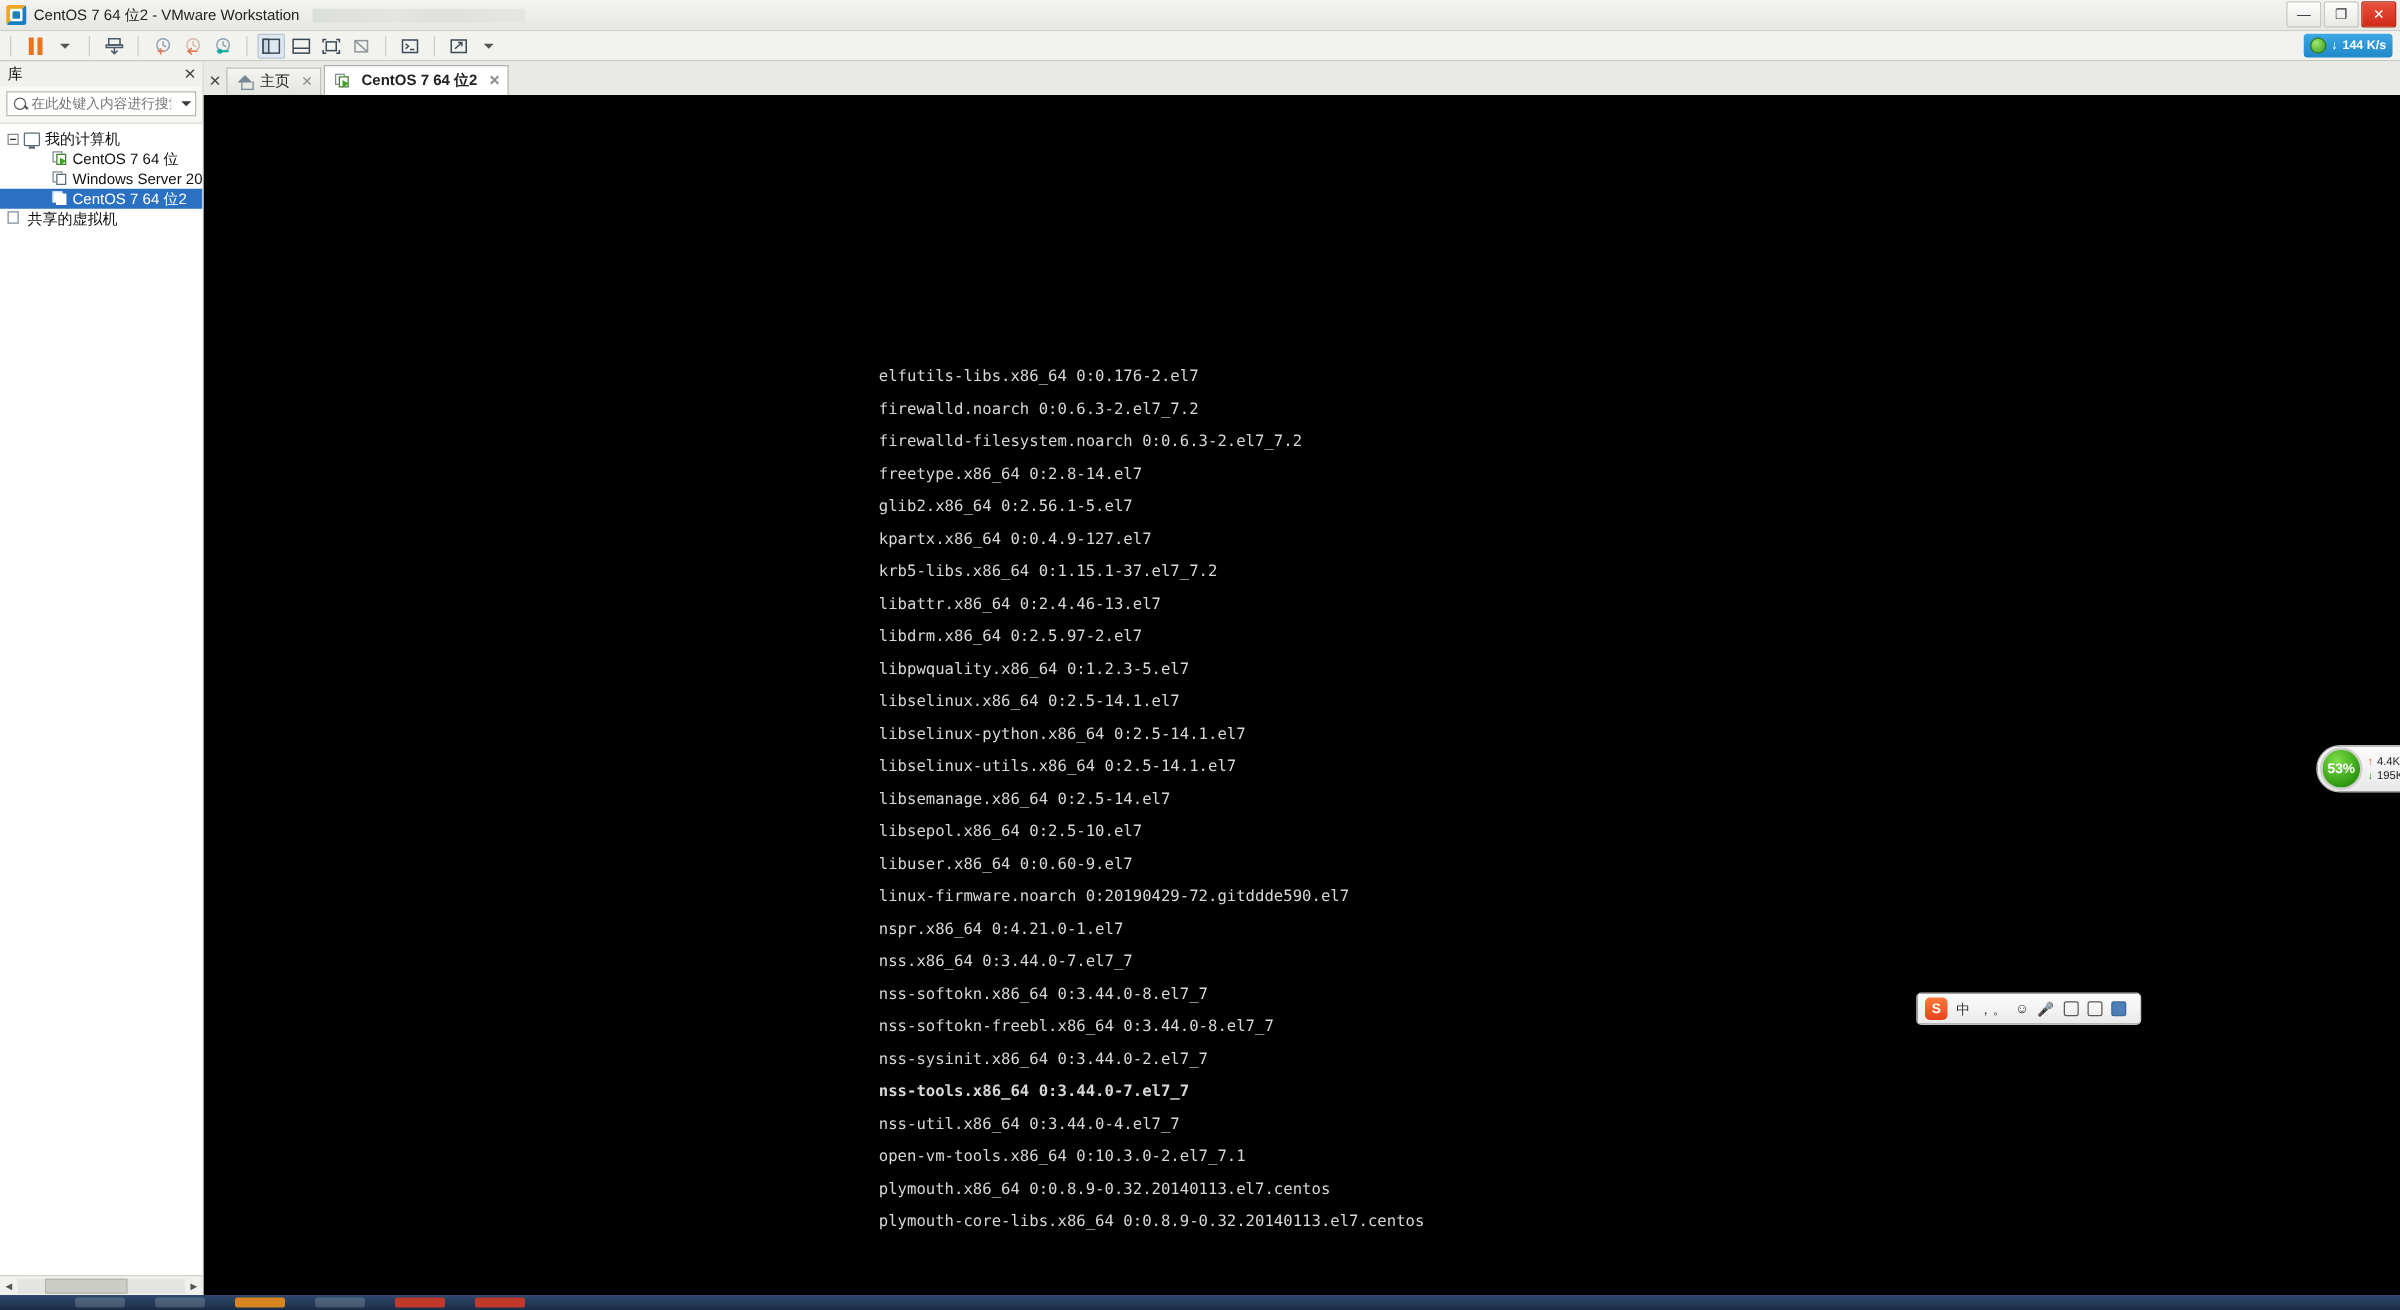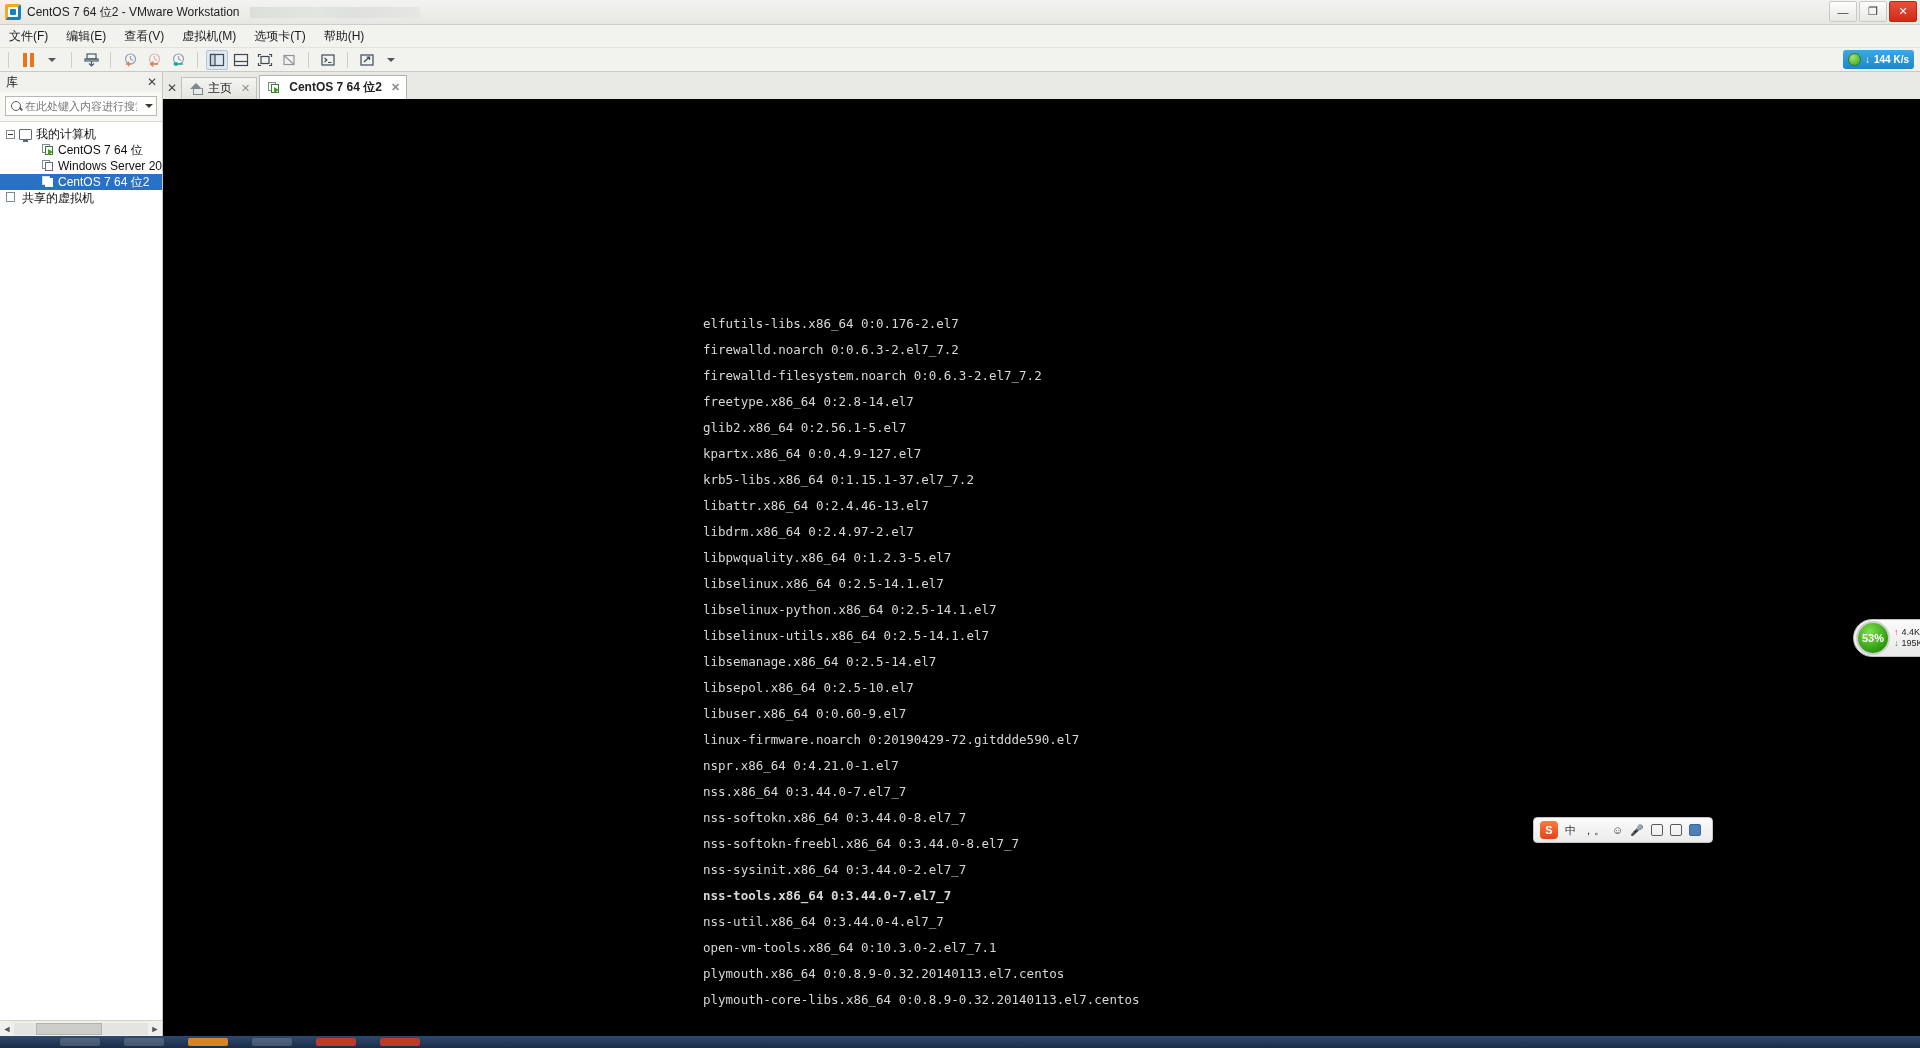--- a/index.html
+++ b/index.html
@@ -205,28 +205,20 @@
     <div class="title-icon"></div>
     <div class="title-text">CentOS 7 64 位2 - VMware Workstation</div>
     <div class="title-ghost"></div>
     <div class="win-btns">
       <div class="win-btn">—</div>
       <div class="win-btn">❐</div>
       <div class="win-btn close">✕</div>
     </div>
   </div>
 
-  <div class="menubar">
-    <div class="menu-item">文件(F)</div>
-    <div class="menu-item">编辑(E)</div>
-    <div class="menu-item">查看(V)</div>
-    <div class="menu-item">虚拟机(M)</div>
-    <div class="menu-item">选项卡(T)</div>
-    <div class="menu-item">帮助(H)</div>
-  </div>
 
   <div class="toolbar">
     <div class="tb-sep"></div>
     <div class="tb-btn">
       <span class="pause-ico">
           <i></i>
           <i></i>
         </span>
     </div>
     <div class="tb-btn">
@@ -391,21 +383,21 @@
       <div class="vmview">
         <div class="term">
 <span style="display: block;">elfutils-libs.x86_64 0:0.176-2.el7</span>
 <span style="display: block;">firewalld.noarch 0:0.6.3-2.el7_7.2</span>
 <span style="display: block;">firewalld-filesystem.noarch 0:0.6.3-2.el7_7.2</span>
 <span style="display: block;">freetype.x86_64 0:2.8-14.el7</span>
 <span style="display: block;">glib2.x86_64 0:2.56.1-5.el7</span>
 <span style="display: block;">kpartx.x86_64 0:0.4.9-127.el7</span>
 <span style="display: block;">krb5-libs.x86_64 0:1.15.1-37.el7_7.2</span>
 <span style="display: block;">libattr.x86_64 0:2.4.46-13.el7</span>
-<span style="display: block;">libdrm.x86_64 0:2.4.97-2.el7</span>
+<span style="display: block;">libdrm.x86_64 0:2.5.97-2.el7</span>
 <span style="display: block;">libpwquality.x86_64 0:1.2.3-5.el7</span>
 <span style="display: block;">libselinux.x86_64 0:2.5-14.1.el7</span>
 <span style="display: block;">libselinux-python.x86_64 0:2.5-14.1.el7</span>
 <span style="display: block;">libselinux-utils.x86_64 0:2.5-14.1.el7</span>
 <span style="display: block;">libsemanage.x86_64 0:2.5-14.el7</span>
 <span style="display: block;">libsepol.x86_64 0:2.5-10.el7</span>
 <span style="display: block;">libuser.x86_64 0:0.60-9.el7</span>
 <span style="display: block;">linux-firmware.noarch 0:20190429-72.gitddde590.el7</span>
 <span style="display: block;">nspr.x86_64 0:4.21.0-1.el7</span>
 <span style="display: block;">nss.x86_64 0:3.44.0-7.el7_7</span>

